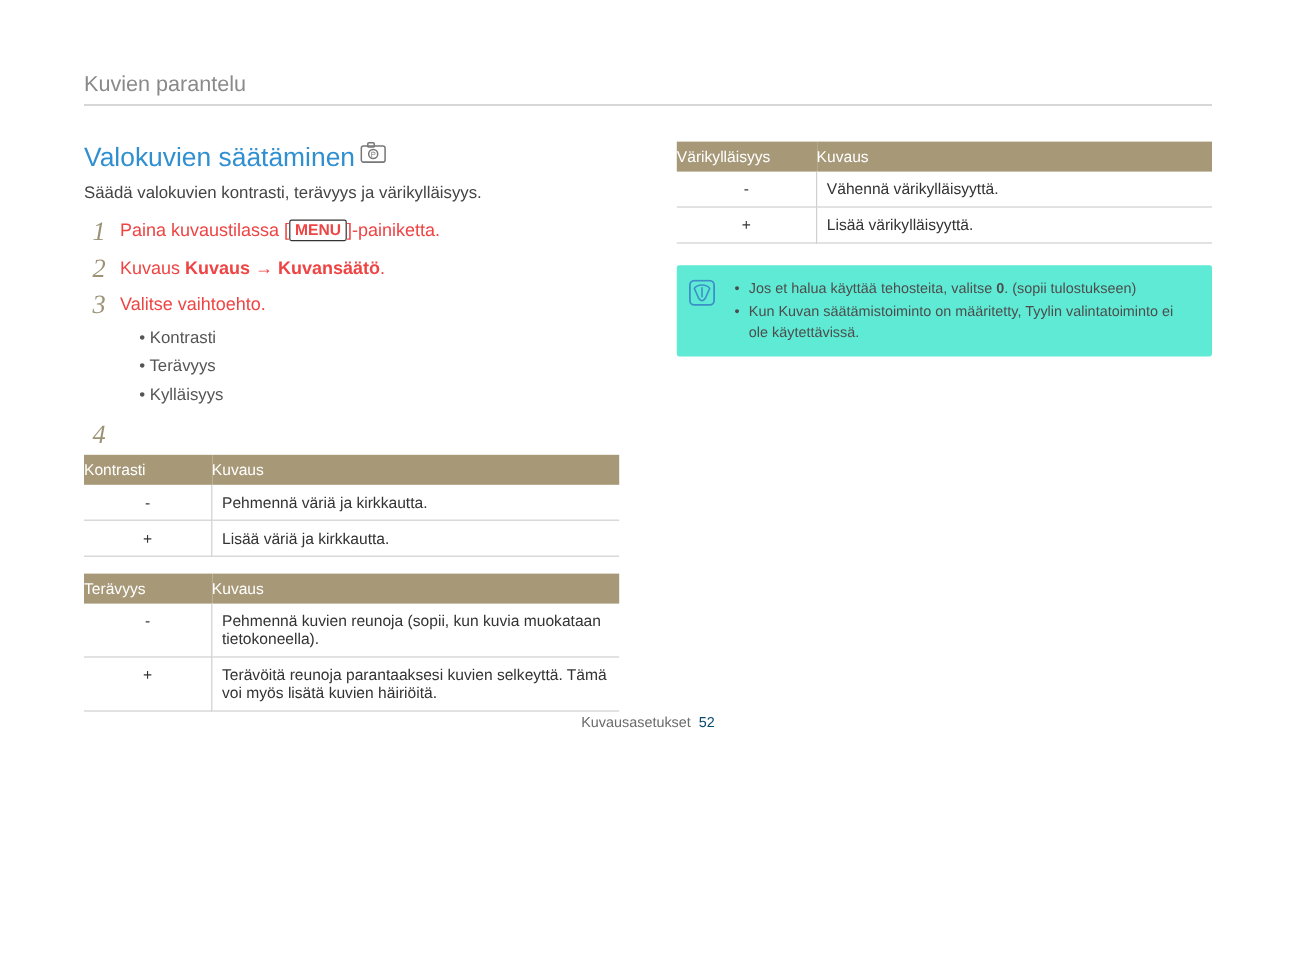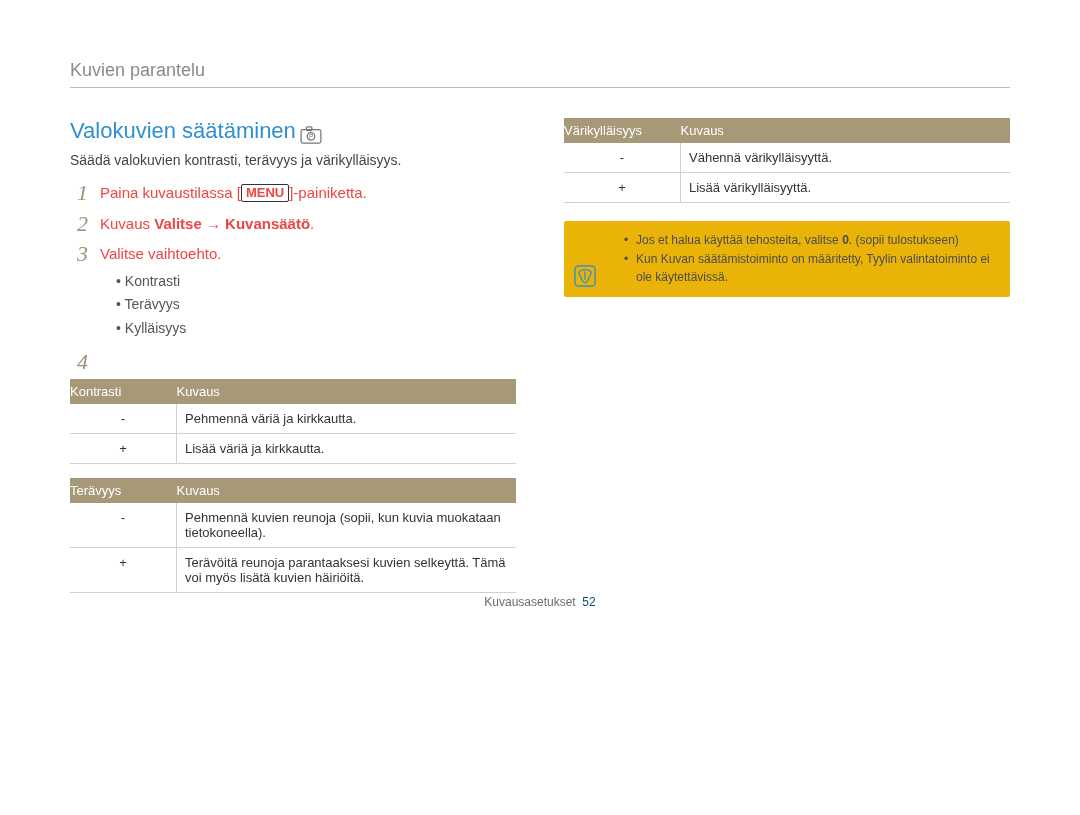--- a/index.html
+++ b/index.html
@@ -27,21 +27,21 @@
   }
   .columns {
     display: flex;
     gap: 48px;
   }
   .col {
     flex: 1;
   }
   .heading-row {
     display: flex;
-    align-items: flex-end;
+    align-items: flex-start;
     gap: 4px;
     margin-bottom: 8px;
   }
   .heading {
     color: #2f8fd0;
     font-size: 22px;
     font-weight: 400;
   }
   .camera-icon {
     width: 22px;
@@ -115,27 +115,26 @@
   }
   table.data td.sym {
     text-align: center;
     width: 90px;
     border-right: 1px solid #d0d0d0;
   }
   .col-right table.data td.sym {
     width: 100px;
   }
   .note-box {
-    background: #eab308;
+    background: #5eead4;
     border-radius: 2px;
     padding: 10px 14px 10px 10px;
     display: flex;
-    gap: 28px;
+    gap: 16px;
     margin-top: 18px;
-    align-items: flex-end;
   }
   .note-icon {
     width: 22px;
     height: 22px;
     flex-shrink: 0;
     margin-top: 2px;
   }
   .note-list {
     font-size: 12px;
     color: #4d4d4d;
@@ -192,21 +191,21 @@
       <div class="step">
         <div class="step-num">1</div>
         <div class="step-text">
           <span>Paina kuvaustilassa [</span><span class="menu-box">MENU</span><span>]-painiketta.</span>
         </div>
       </div>
 
       <div class="step">
         <div class="step-num">2</div>
         <div class="step-text">
-          <span>Kuvaus </span><b>Valitse → Kuvansäätö</b><span>.</span>
+          <span>Kuvaus </span><b>Kuvaus → Kuvansäätö</b><span>.</span>
         </div>
       </div>
 
       <div class="step">
         <div class="step-num">3</div>
         <div class="step-text">Valitse vaihtoehto.</div>
       </div>
       <div class="bullets">
         <div>Kontrasti</div>
         <div>Terävyys</div>

